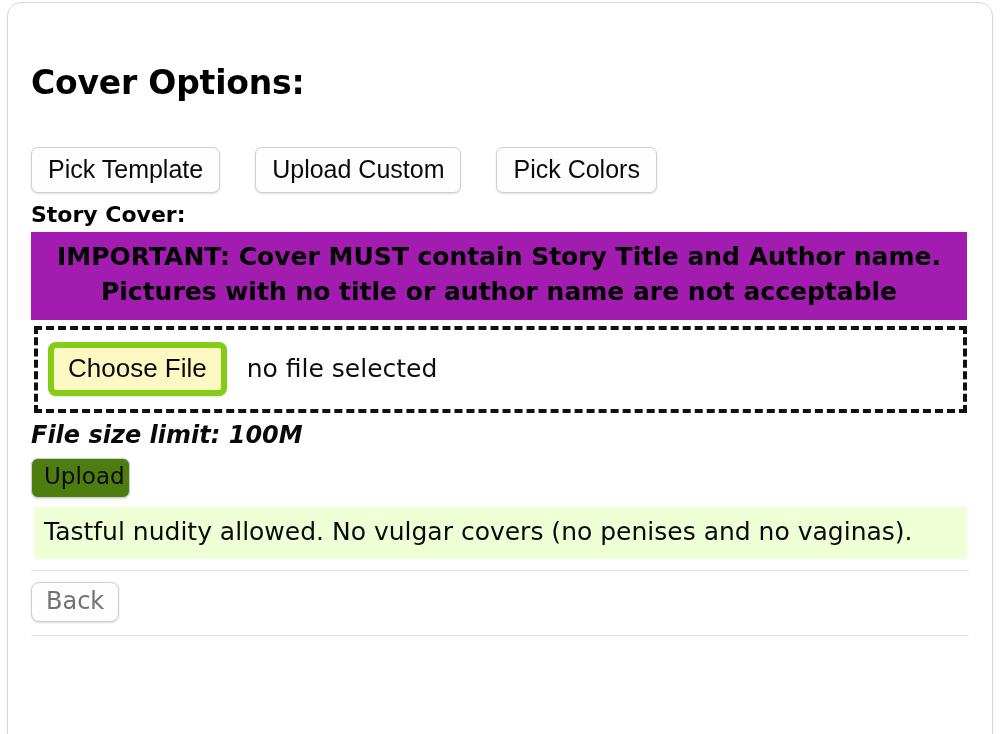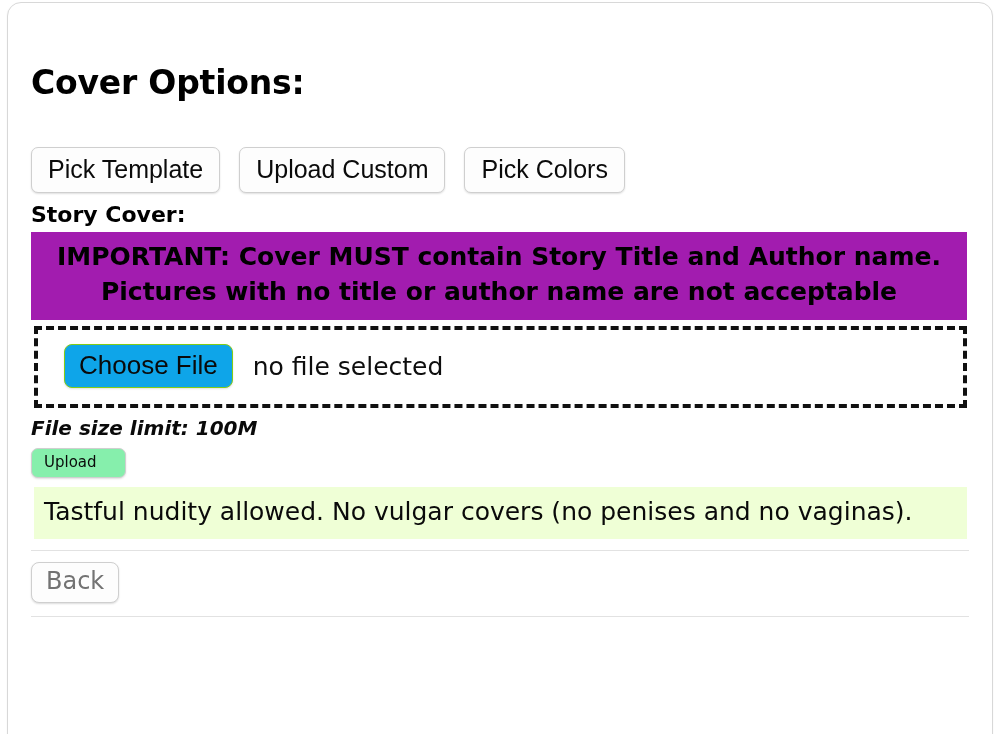--- a/index.html
+++ b/index.html
@@ -46,21 +46,21 @@
     letter-spacing: -0.2px;
     margin: 0;
     padding: 62px 0 0 9px;
     line-height: 1.1;
   }
 
   
   .btn-row {
     display: flex;
     align-items: flex-start;
-    gap: 19px;
+    gap: 35px;
     padding: 46px 0 0 9px;
   }
 
   .btn {
     display: inline-flex;
     align-items: center;
     justify-content: center;
     background: #fdfdfd;
     border: 1px solid #cfcfcf;
     border-radius: 7px;
@@ -102,69 +102,69 @@
     padding: 12px 10px 13px 10px;
     display: flex;
     align-items: center;
     min-height: 82px;
   }
 
   .file-btn {
     display: inline-flex;
     align-items: center;
     justify-content: center;
-    background: #0ea5e9;
-    border: 1px solid #84cc16;
+    background: #fef9c3;
+    border: 6px solid #84cc16;
     border-radius: 8px;
     box-shadow: 0 1px 2px rgba(0,0,0,0.12);
     font-family: "Liberation Sans", "DejaVu Sans", sans-serif;
     font-size: 26px;
     color: #0a0a0a;
     padding: 6px 14px 8px 14px;
-    margin-left: 16px;
+    margin-left: 0;
     line-height: 1.1;
     cursor: pointer;
     white-space: nowrap;
   }
 
   .file-status {
     font-family: "DejaVu Sans", "Liberation Sans", sans-serif;
     font-size: 25px;
     color: #0d0d0d;
     margin-left: 20px;
     white-space: nowrap;
   }
 
   
   .size-note {
-    font-size: 20px;
+    font-size: 24px;
     font-style: italic;
     font-weight: bold;
     color: #0a0a0a;
     padding: 9px 0 0 9px;
     line-height: 1.15;
   }
 
   
   .upload-row {
     padding: 8px 0 0 9px;
   }
 
   .upload-btn {
     display: inline-flex;
     align-items: center;
     justify-content: center;
-    background: #86efac;
+    background: #4d7c0f;
     border: 1px solid #cfcfcf;
     border-radius: 7px;
     box-shadow: 0 1px 2px rgba(0,0,0,0.13);
     font-family: "DejaVu Sans", "Liberation Sans", sans-serif;
-    font-size: 15px;
-    color: #0a0a0a;
-    padding: 5px 28px 7px 12px;
+    font-size: 23px;
+    color: #0a0a0a;
+    padding: 5px 4px 7px 12px;
     line-height: 1.12;
     cursor: pointer;
   }
 
   
   .notice-box {
     margin: 9px 11px 0 12px;
     background: #EFFFD6;
     padding: 8px 20px 10px 10px;
     font-size: 25px;

